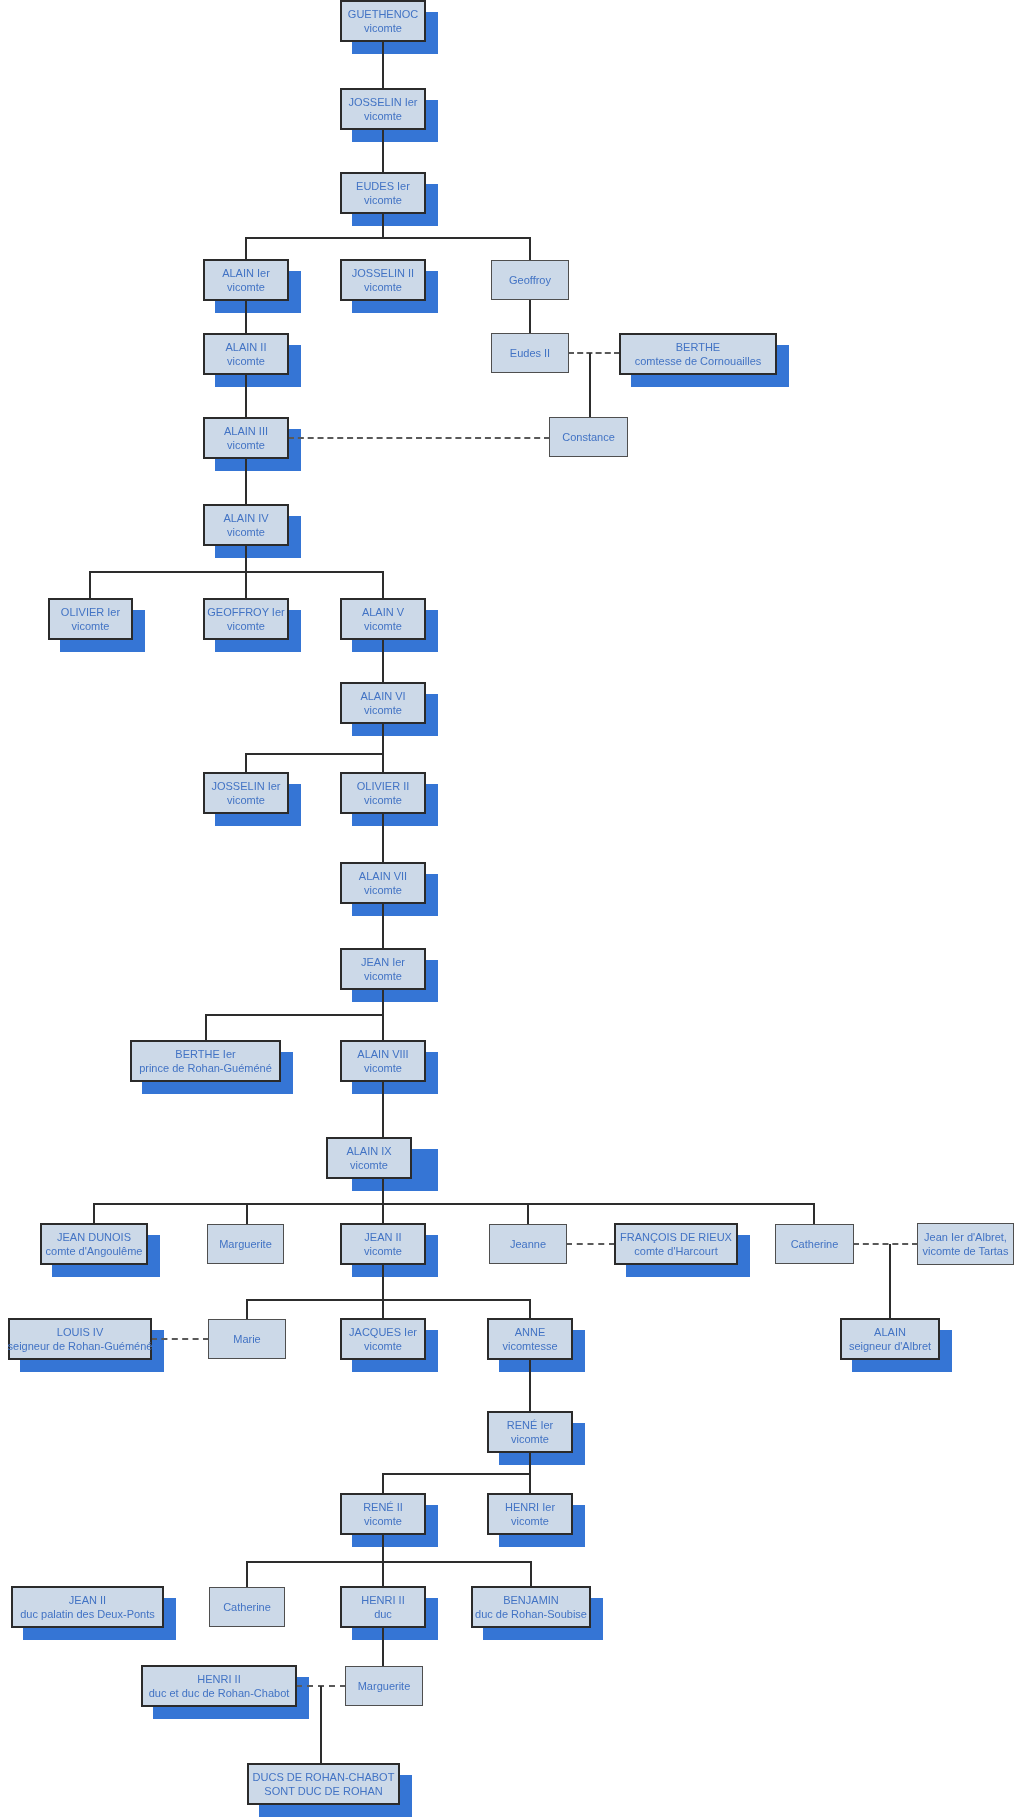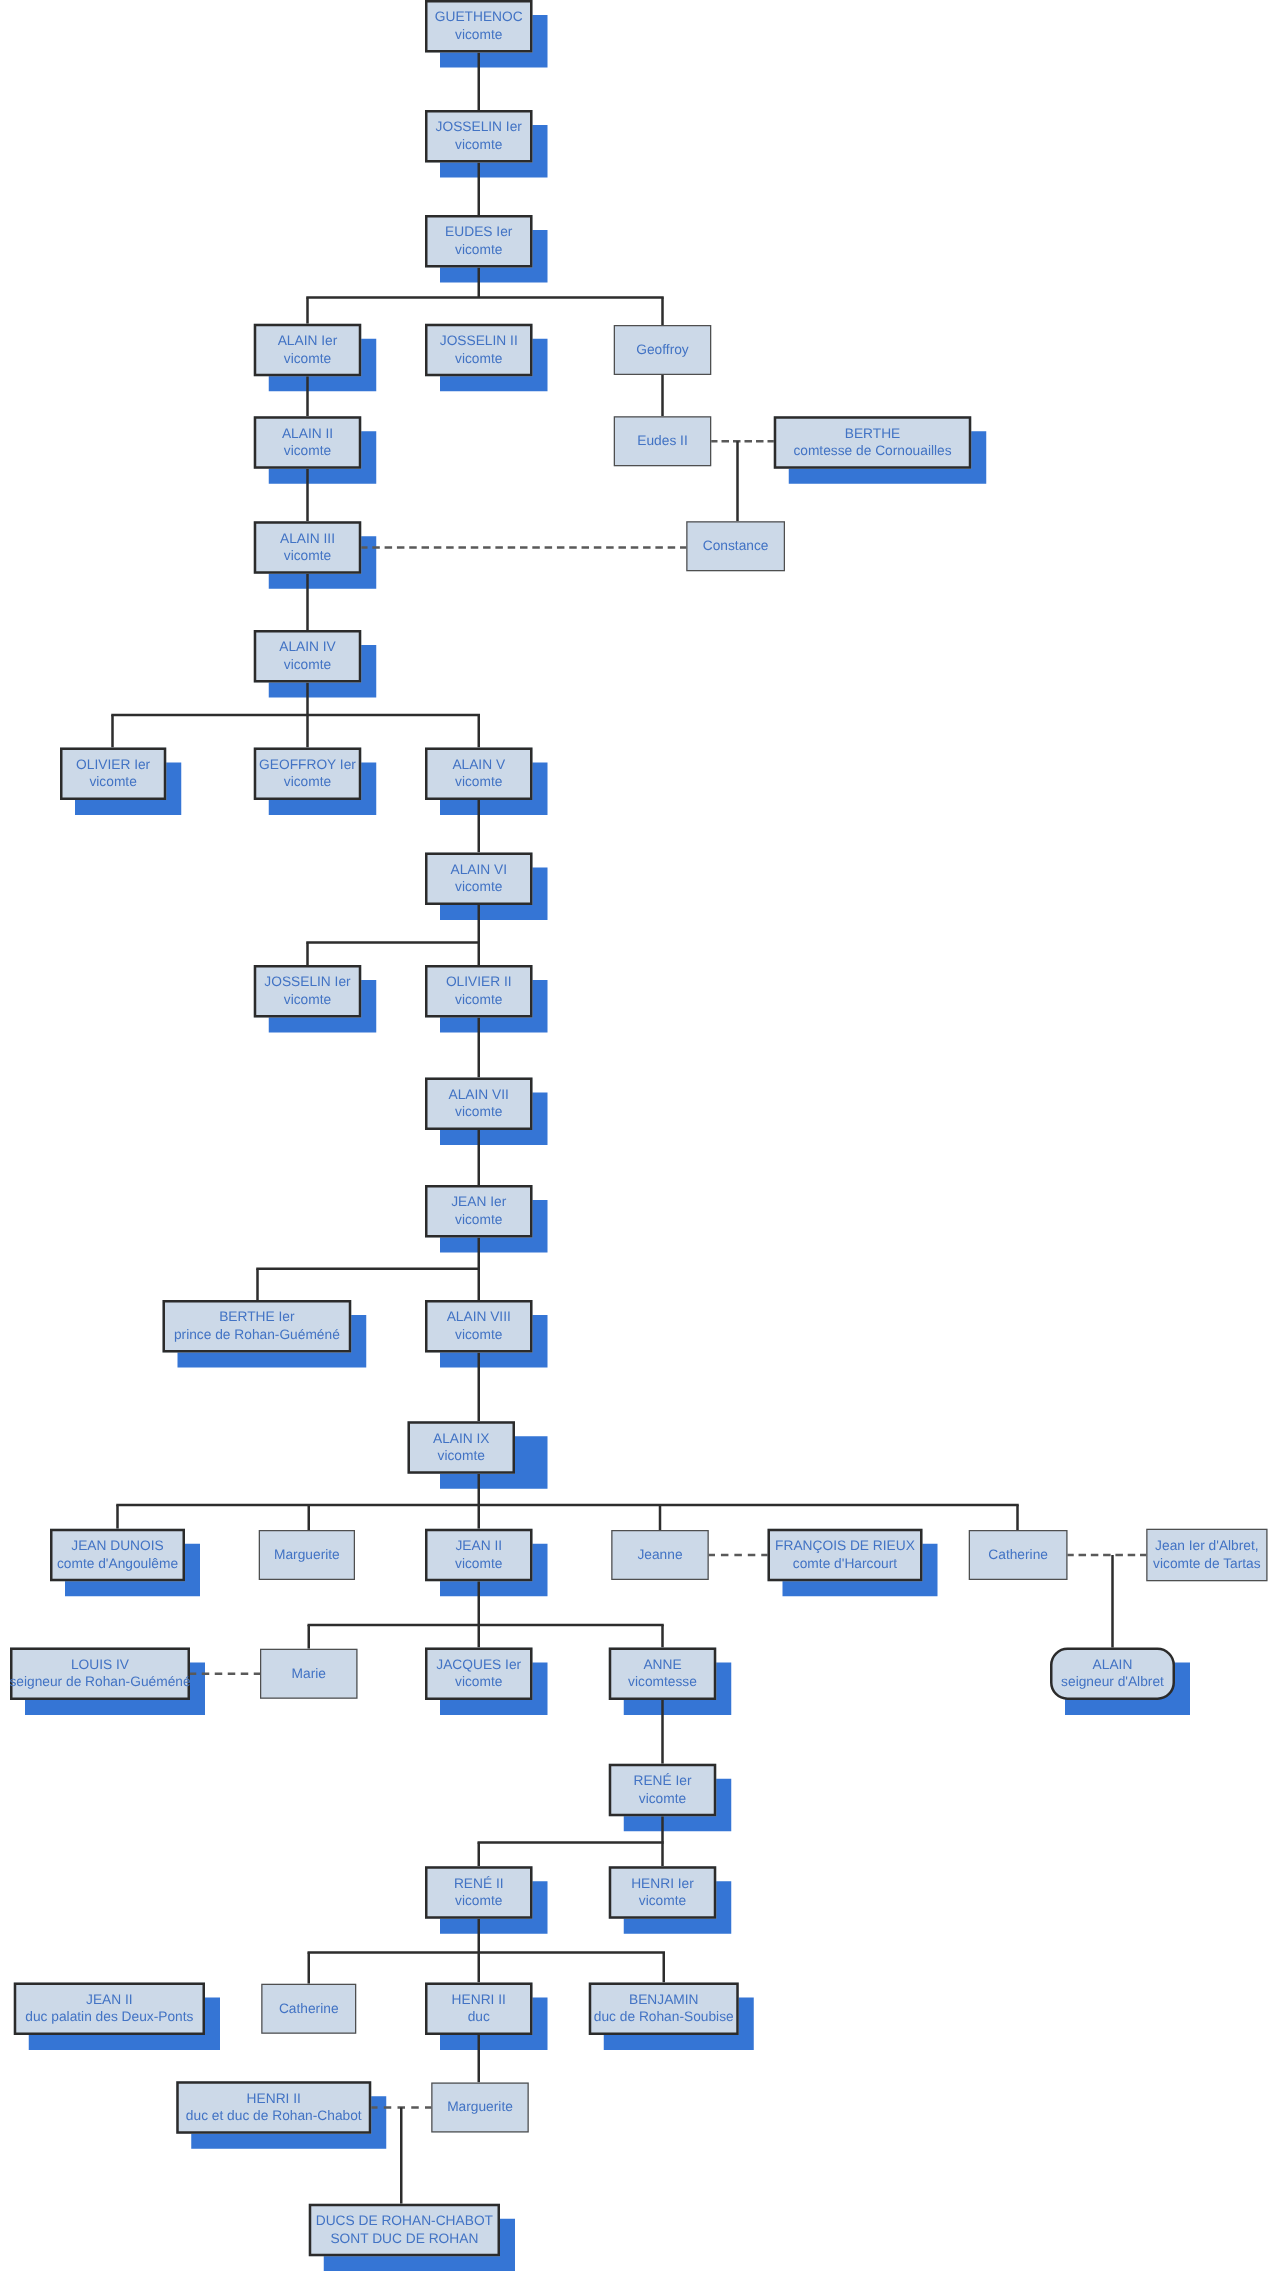--- a/index.html
+++ b/index.html
@@ -255,21 +255,21 @@
       <span>Marie</span>
     </div>
     <div class="node" style="left: 340px; top: 1318px; width: 86px; height: 42px;">
       <span>JACQUES Ier</span>
       <span>vicomte</span>
     </div>
     <div class="node" style="left: 487px; top: 1318px; width: 86px; height: 42px;">
       <span>ANNE</span>
       <span>vicomtesse</span>
     </div>
-    <div class="node" style="left: 840px; top: 1318px; width: 100px; height: 42px; border-radius: 14px;">
+    <div class="node" style="left: 840px; top: 1318px; width: 100px; height: 42px;">
       <span>ALAIN</span>
       <span>seigneur d'Albret</span>
     </div>
     <div class="node" style="left: 487px; top: 1411px; width: 86px; height: 42px;">
       <span>RENÉ Ier</span>
       <span>vicomte</span>
     </div>
     <div class="node" style="left: 340px; top: 1493px; width: 86px; height: 42px;">
       <span>RENÉ II</span>
       <span>vicomte</span>

